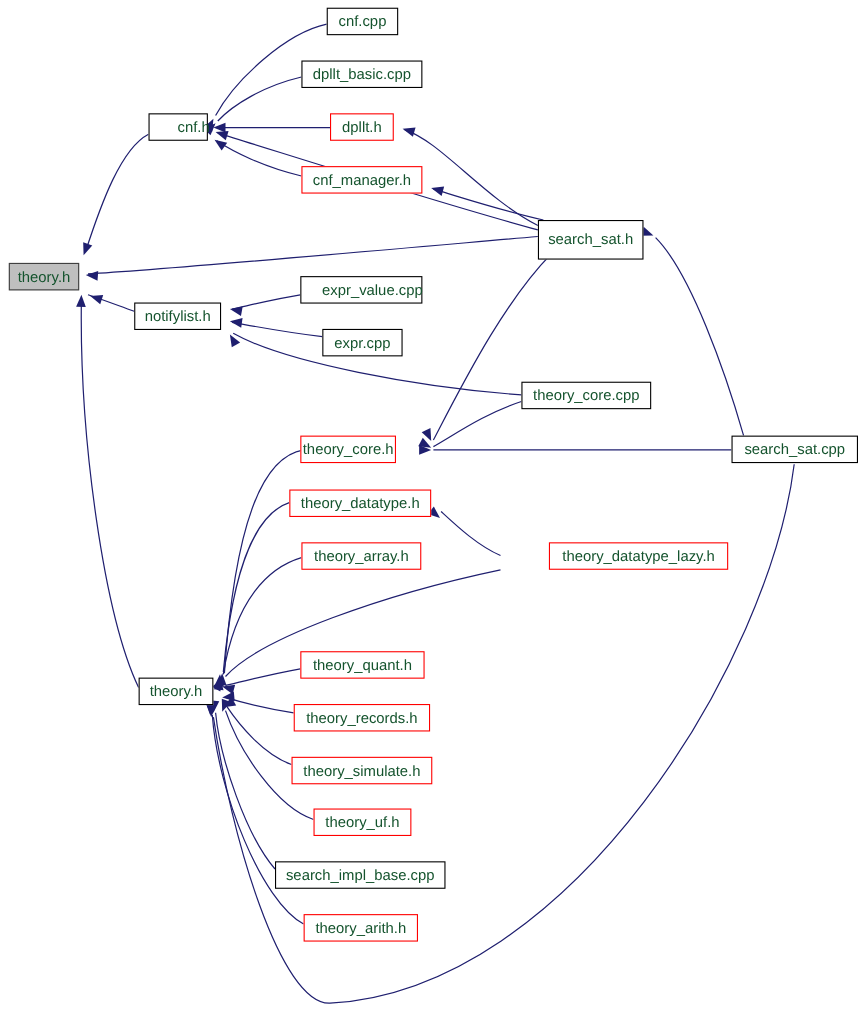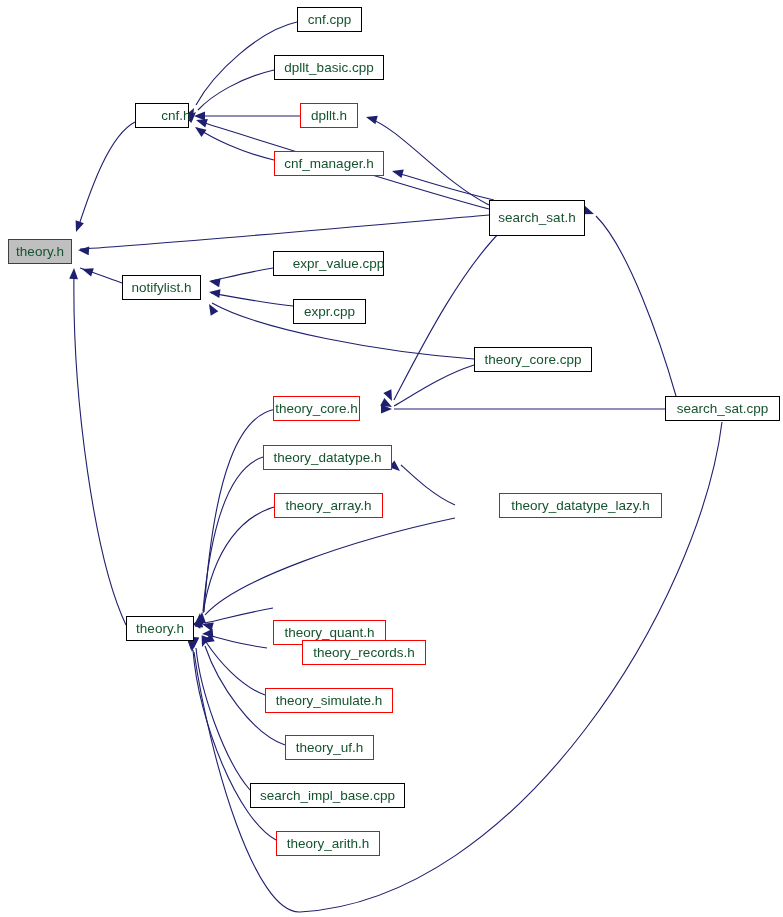--- a/index.html
+++ b/index.html
@@ -163,27 +163,27 @@
       </div>
       <div class="graph-node red" style="left: 263px; top: 445px; width: 129px; height: 25px;">
         <span class="node-label">theory_datatype.h</span>
       </div>
       <div class="graph-node red" style="left: 274px; top: 493px; width: 109px; height: 25px;">
         <span class="node-label">theory_array.h</span>
       </div>
       <div class="graph-node red" style="left: 455px; top: 493px; width: 163px; height: 25px; margin-left: 44px;">
         <span class="node-label">theory_datatype_lazy.h</span>
       </div>
-      <div class="graph-node red" style="left: 273px; top: 592px; width: 113px; height: 25px; margin-top: 28px;">
+      <div class="graph-node red" style="left: 273px; top: 592px; width: 113px; height: 25px;">
         <span class="node-label">theory_quant.h</span>
       </div>
       <div class="graph-node" style="left: 126px; top: 616px; width: 68px; height: 25px;">
         <span class="node-label">theory.h</span>
       </div>
-      <div class="graph-node red" style="left: 267px; top: 640px; width: 124px; height: 25px; margin-left: 35px;">
+      <div class="graph-node red" style="left: 267px; top: 640px; width: 124px; height: 25px;">
         <span class="node-label">theory_records.h</span>
       </div>
       <div class="graph-node red" style="left: 265px; top: 688px; width: 128px; height: 25px;">
         <span class="node-label">theory_simulate.h</span>
       </div>
       <div class="graph-node red" style="left: 285px; top: 735px; width: 89px; height: 25px;">
         <span class="node-label">theory_uf.h</span>
       </div>
       <div class="graph-node" style="left: 250px; top: 783px; width: 155px; height: 25px;">
         <span class="node-label">search_impl_base.cpp</span>

